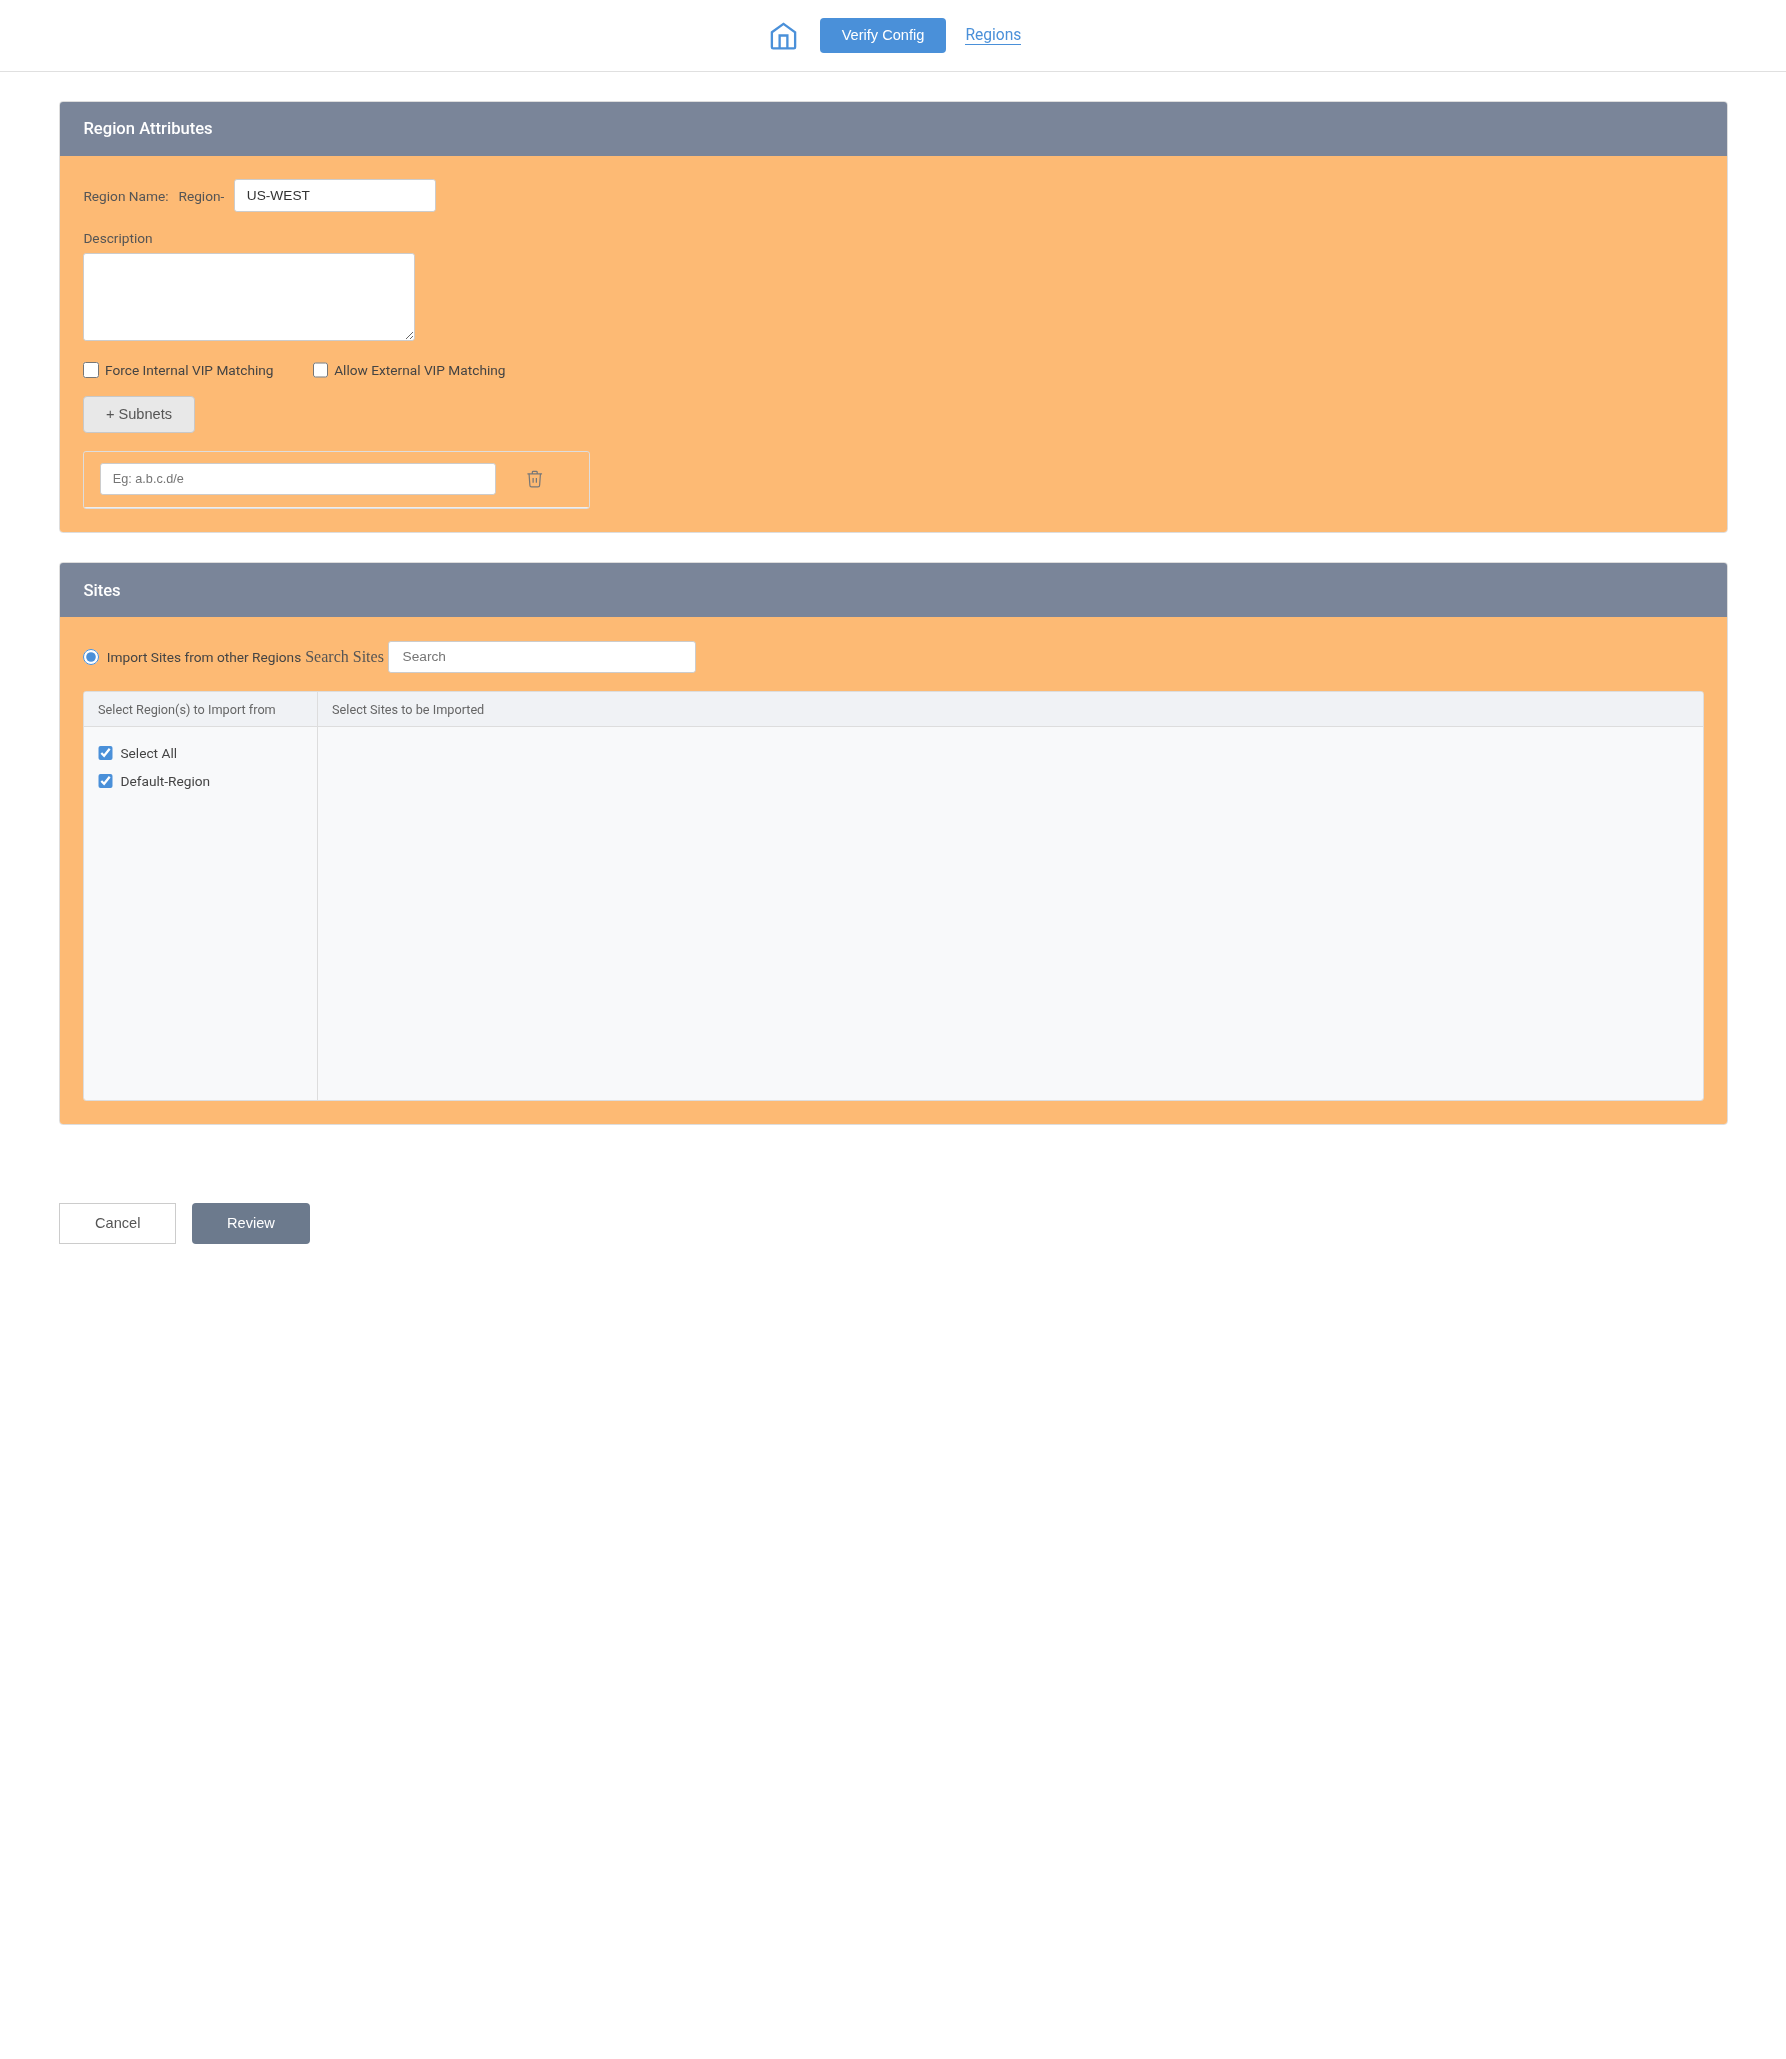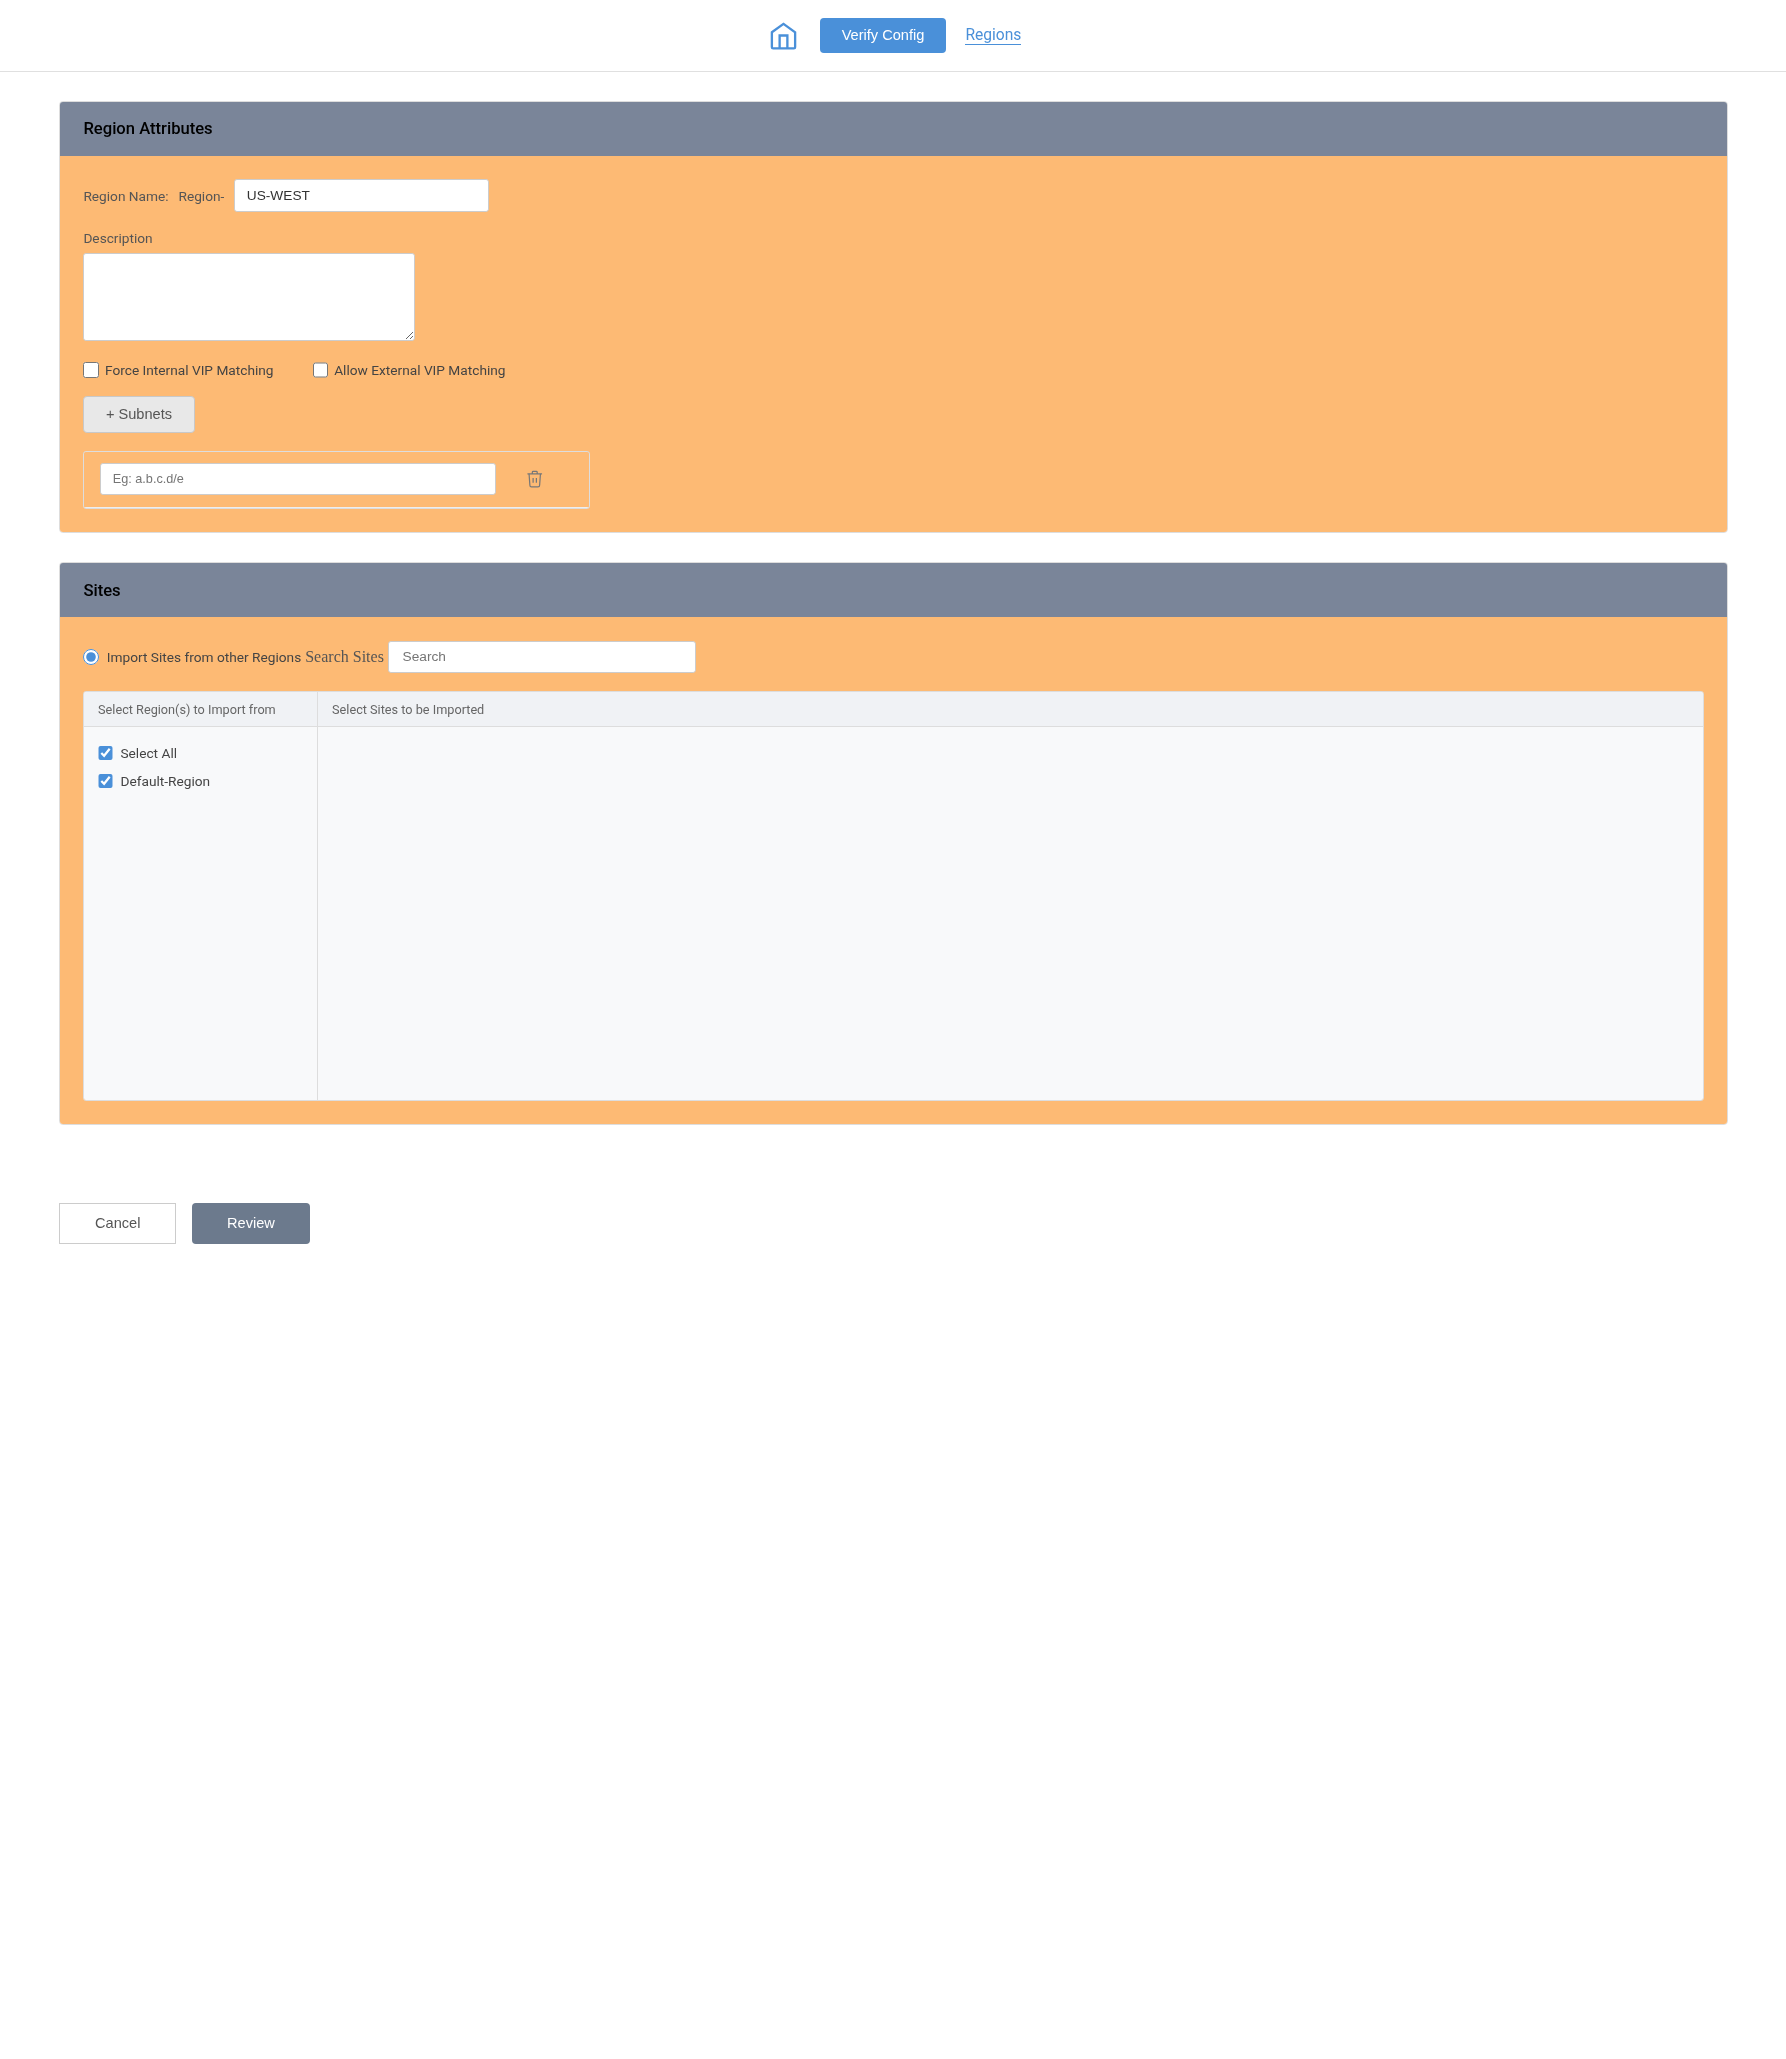--- a/index.html
+++ b/index.html
@@ -52,21 +52,21 @@
 
     
     .panel {
       border: 1px solid #ddd;
       border-radius: 3.9px;
       margin-bottom: 29px;
       overflow: hidden;
     }
     .panel-header {
       background: #7a8599;
-      color: #000000;
+      color: #ffffff;
       padding: 17.6px 23.4px;
       font-size: 16.6px;
       font-weight: 500;
     }
     .panel-body {
       padding: 23.4px;
       background: #fdba74;
     }
 
     
@@ -87,21 +87,21 @@
     }
     .text-input {
       border: 1px solid #ccc;
       border-radius: 2.9px;
       padding: 7.8px 11.7px;
       font-size: 13.7px;
       outline: none;
       color: #333;
     }
     .region-name-input {
-      width: 255px;
+      width: 202px;
     }
 
     .desc-label {
       font-size: 13.7px;
       color: #555;
       margin-bottom: 7.8px;
     }
     .desc-textarea {
       width: 332px;
       height: 88px;

